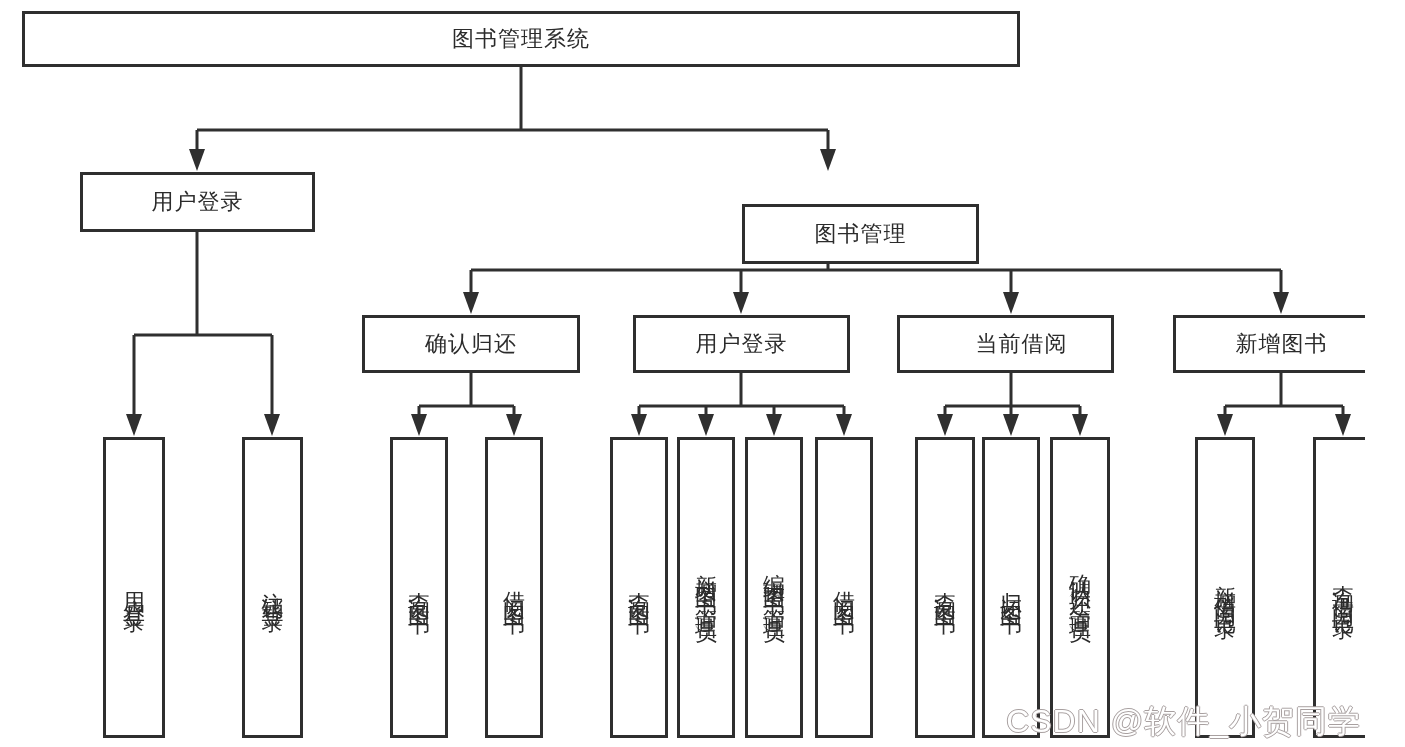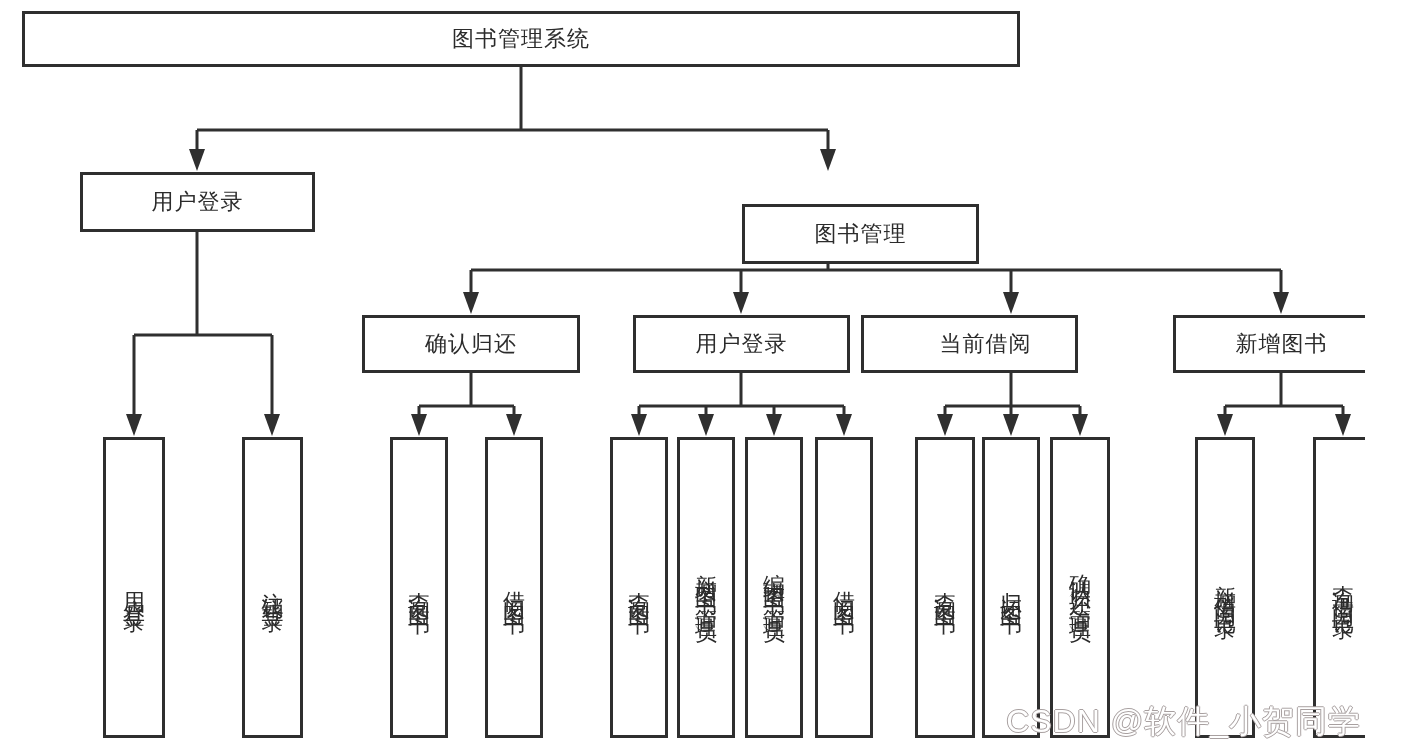--- a/index.html
+++ b/index.html
@@ -42,21 +42,21 @@
     white-space: nowrap;
   }
   
   .n-root   { left: 22px;   top: 11px;  width: 998px; height: 56px; }
   
   .n-login  { left: 80px;   top: 172px; width: 235px; height: 60px; }
   .n-mgmt   { left: 742px;  top: 172px; width: 237px; height: 60px; margin-top: 32px; }
   
   .n-rec    { left: 362px;  top: 315px; width: 218px; height: 58px; }
   .n-bb     { left: 633px;  top: 315px; width: 217px; height: 58px; }
-  .n-cb     { left: 861px;  top: 315px; width: 217px; height: 58px; padding-left: 32px; }
+  .n-cb     { left: 897px;  top: 315px; width: 217px; height: 58px; padding-left: 32px; }
   .n-br     { left: 1173px; top: 315px; width: 217px; height: 58px; }
   
   .leaf { top: 437px; height: 301px; }
   .l-1  { left: 103px;  width: 62px; }
   .l-2  { left: 242px;  width: 61px; }
   .l-3  { left: 390px;  width: 58px; }
   .l-4  { left: 485px;  width: 58px; }
   .l-5  { left: 610px;  width: 58px; }
   .l-6  { left: 677px;  width: 58px; }
   .l-7  { left: 745px;  width: 58px; }

